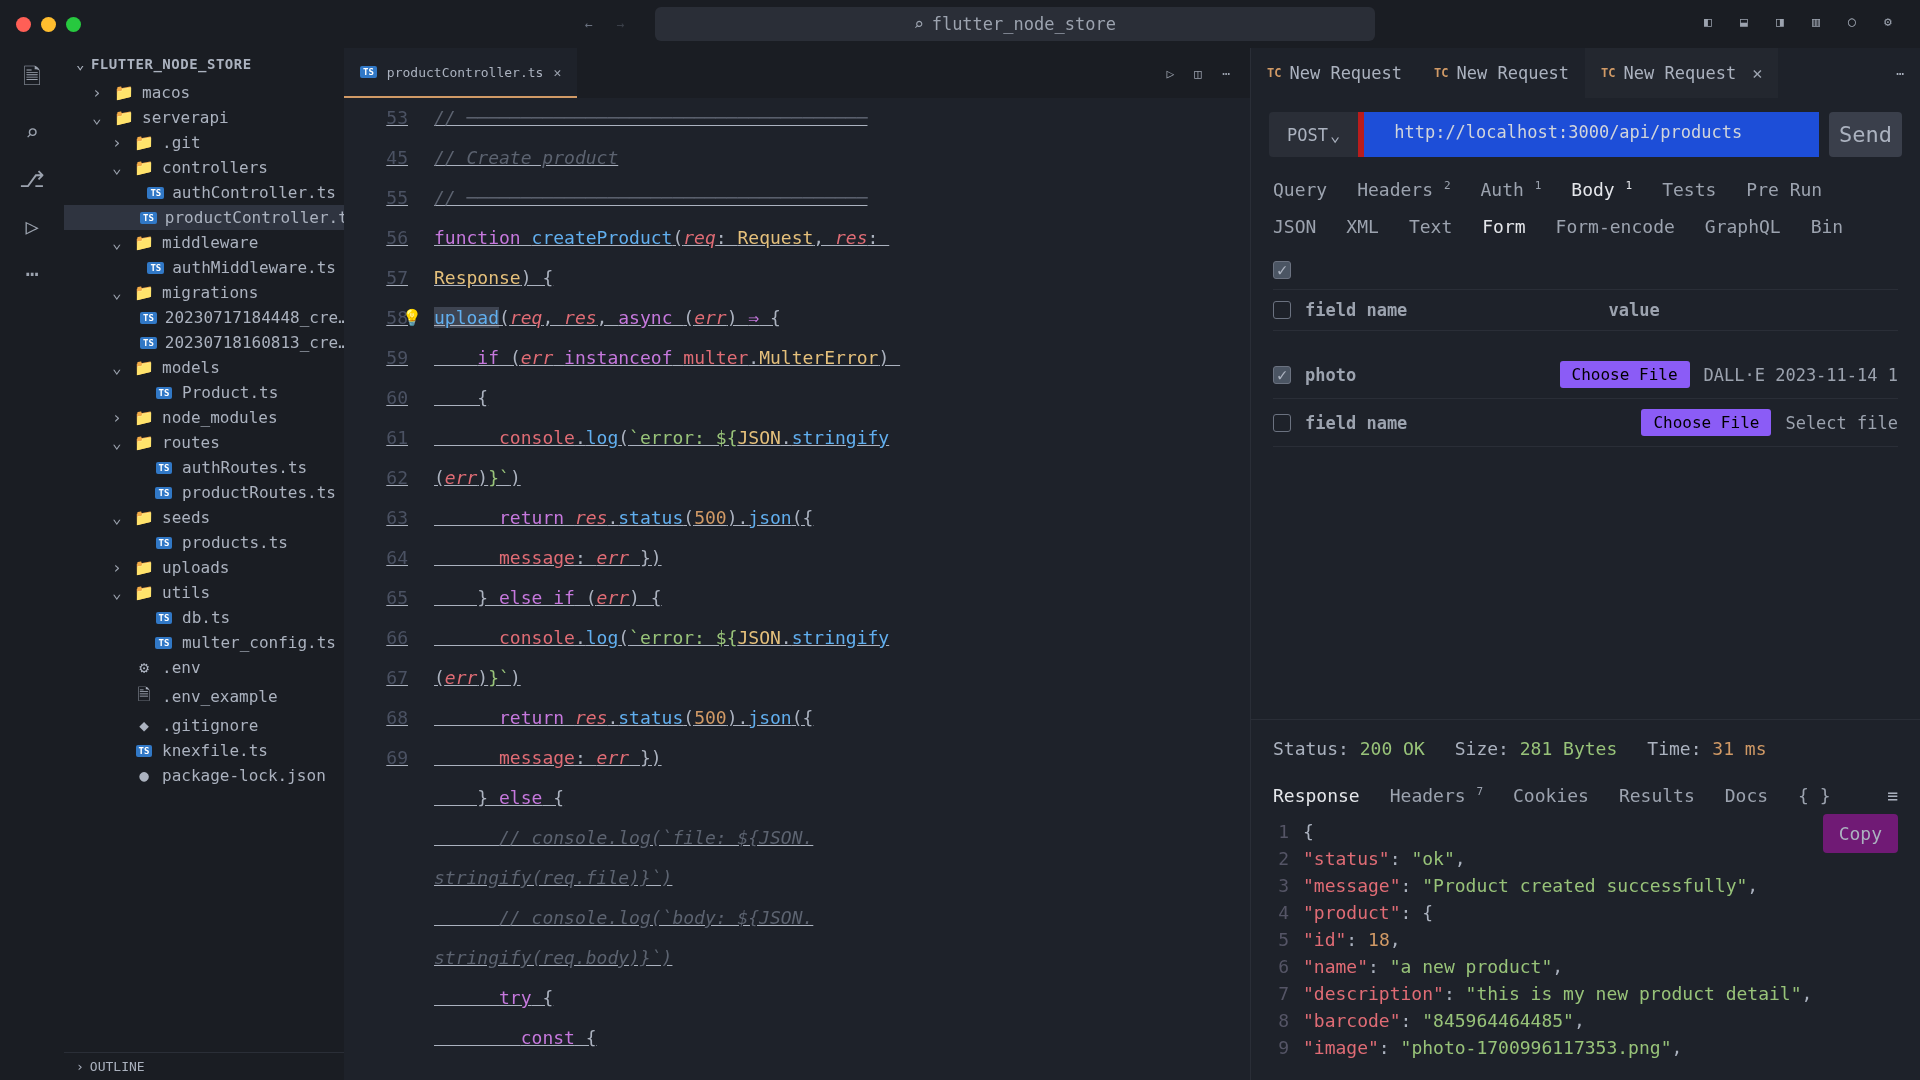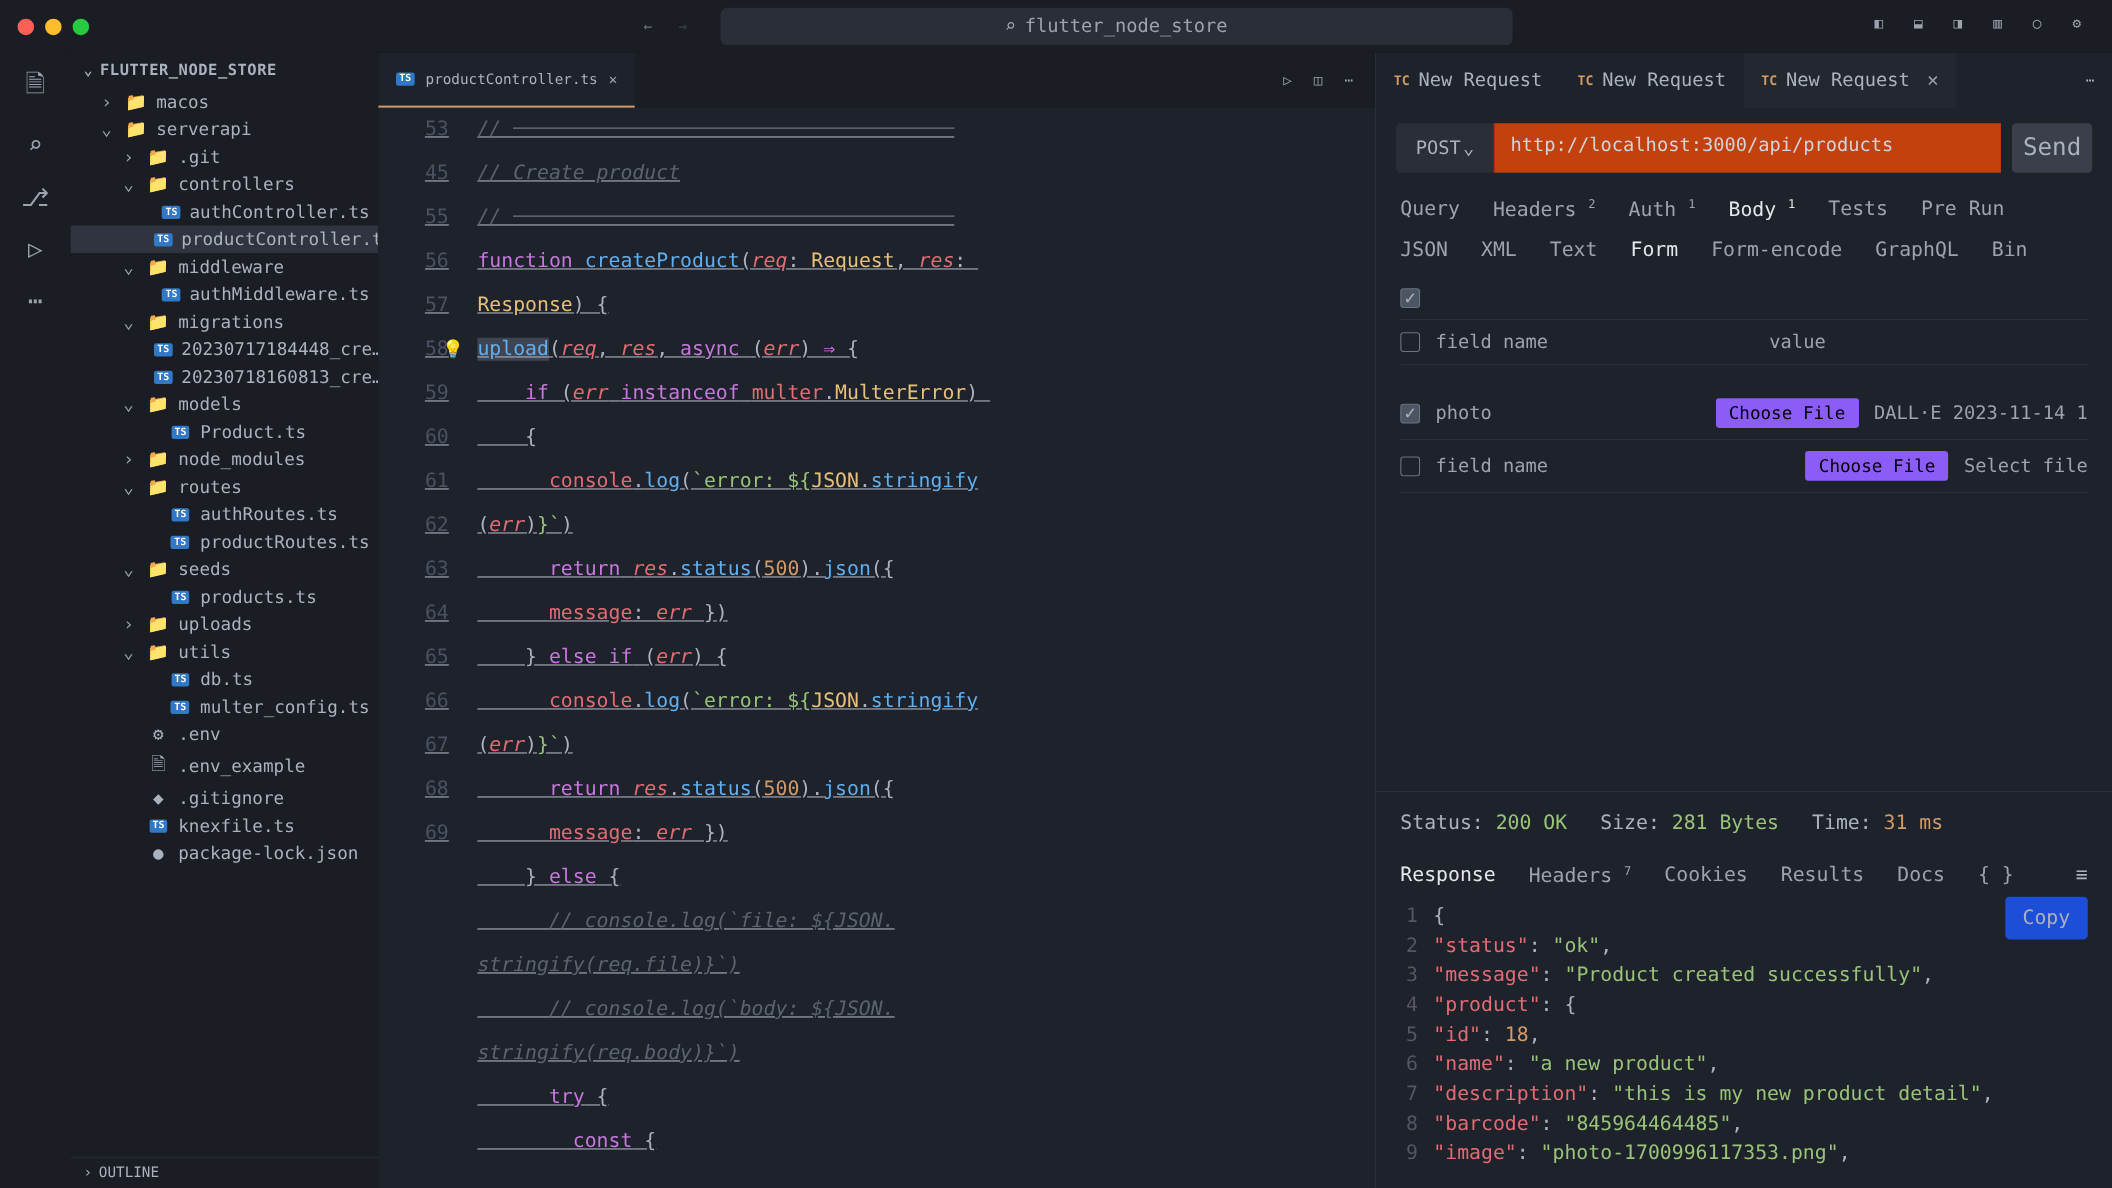--- a/index.html
+++ b/index.html
@@ -51,37 +51,37 @@
 .bulb{position:relative;}
 .bulb::before{content:"💡";position:absolute;left:-32px;font-size:16px;}
 .panel{width:670px;background:#1e222a;display:flex;flex-direction:column;border-left:1px solid #2a2e37;}
 .panel-tabs{height:50px;display:flex;align-items:stretch;}
 .panel-tab{display:flex;align-items:center;gap:8px;padding:0 16px;cursor:pointer;font-size:17px;}
 .panel-tab .tc{color:#d19a66;font-weight:700;font-size:12px;}
 .panel-tab.active{background:#23272f;}
 .panel-actions{margin-left:auto;padding:0 16px;display:flex;align-items:center;}
 .req-row{display:flex;padding:14px 18px;gap:0;}
 .method{background:#2a2e37;padding:10px 18px;border-radius:4px 0 0 4px;display:flex;align-items:center;gap:2px;font-size:17px;}
-.url{flex:1;background:#c2410c;border-left:1px solid #b91c1c;padding:10px 14px;font-size:17px;color:#d1d5db;}
+.url{flex:1;background:#1d4ed8;border-left:6px solid #b91c1c;padding:10px 30px;font-size:17px;color:#d1d5db;}
 .send{background:#3a3f4b;padding:10px 10px;border-radius:4px;margin-left:10px;font-size:22px;cursor:pointer;}
 .req-subtabs,.body-subtabs,.resp-tabs{display:flex;gap:30px;padding:8px 22px;font-size:18px;}
 .subtab{cursor:pointer;color:#9ca3af;position:relative;}
 .subtab.active{color:#e5e7eb;}
 .subtab sup{font-size:11px;}
 .form-area{padding:6px 22px 14px;}
 .form-row{display:flex;align-items:center;gap:14px;padding:10px 0;border-bottom:1px solid #2a2e37;font-size:17px;}
 .chk{width:18px;height:18px;border:1px solid #6b7280;border-radius:3px;display:inline-flex;align-items:center;justify-content:center;}
 .chk.on{background:#4b5563;}
-.field{flex:1;color:#9ca3af;}
+.field{flex:1;color:#9ca3af;font-weight:bold;}
 .files-hdr{font-size:22px;padding:14px 22px 6px;}
 .choose{background:#8b5cf6;color:#000;padding:4px 12px;border-radius:3px;font-size:16px;cursor:pointer;}
 .status-row{display:flex;gap:30px;padding:18px 22px;font-size:18px;border-top:1px solid #2a2e37;}
 .status-row .v{color:#98c379;}
 .status-row .t{color:#d19a66;}
-.copy{margin-left:auto;background:#1d4ed8;padding:6px 16px;border-radius:4px;position:absolute;right:22px;margin-top:-4px;}
+.copy{margin-left:auto;background:#701a75;padding:6px 16px;border-radius:4px;position:absolute;right:22px;margin-top:-4px;}
 .resp-body{flex:1;overflow:auto;padding:4px 10px;font-size:18px;line-height:27px;position:relative;}
 .resp-line{display:flex;}
 .resp-ln{width:42px;text-align:right;color:#556;padding-right:14px;}
 .jk{color:#e06c75;}.js{color:#98c379;}.jn{color:#d19a66;}.jp{color:#abb2bf;}
 </style>
 </head>
 <body>
 
 <div class="window" style="transform: scale(1);">
   <div class="titlebar">

